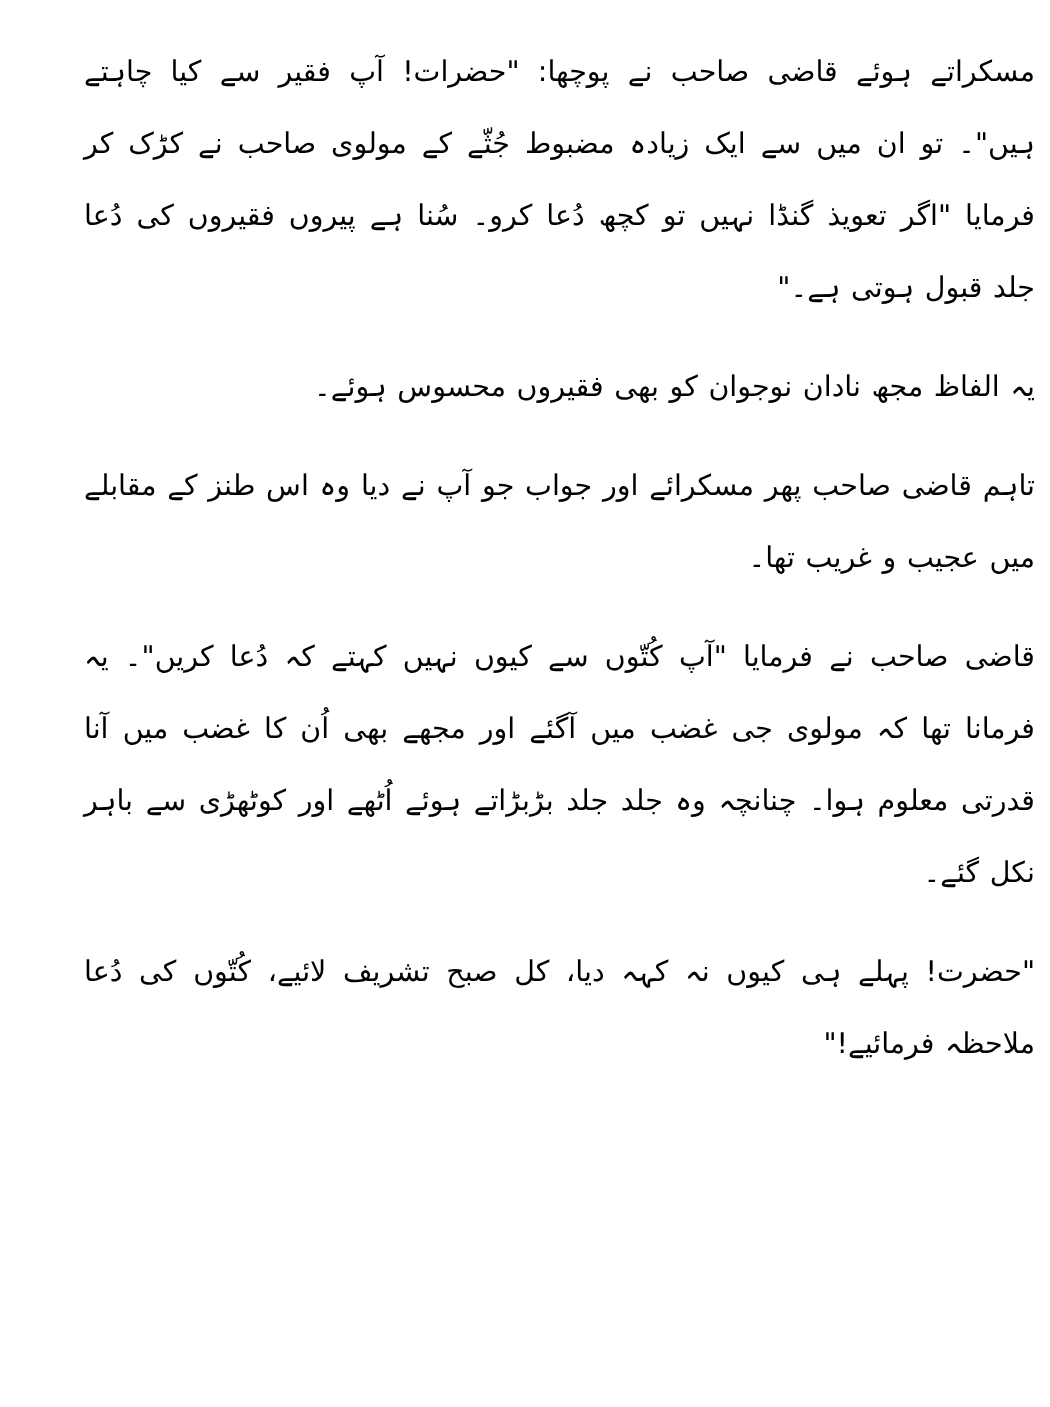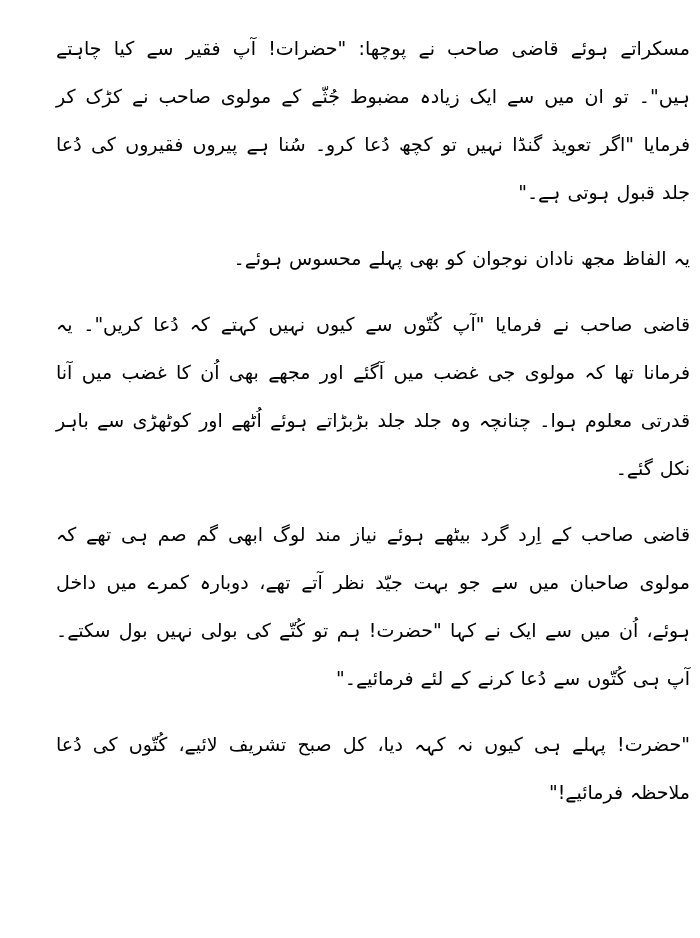--- a/index.html
+++ b/index.html
@@ -33,19 +33,19 @@
       text-align-last: right; 
       word-spacing: 1px;
     }
   </style>
 </head>
 <body>
 
 <div class="page">
   <div class="text-block" dir="rtl" lang="ur">
     <p class="para">مسکراتے ہوئے قاضی صاحب نے پوچھا: "حضرات! آپ فقیر سے کیا چاہتے ہیں"۔ تو ان میں سے ایک زیادہ مضبوط جُثّے کے مولوی صاحب نے کڑک کر فرمایا "اگر تعویذ گنڈا نہیں تو کچھ دُعا کرو۔ سُنا ہے پیروں فقیروں کی دُعا جلد قبول ہوتی ہے۔"</p>
-    <p class="para">یہ الفاظ مجھ نادان نوجوان کو بھی پہلے محسوس ہوئے۔</p>
+    <p class="para">یہ الفاظ مجھ نادان نوجوان کو بھی فقیروں محسوس ہوئے۔</p>
+    <p class="para">تاہم قاضی صاحب پھر مسکرائے اور جواب جو آپ نے دیا وہ اس طنز کے مقابلے میں عجیب و غریب تھا۔</p>
     <p class="para">قاضی صاحب نے فرمایا "آپ کُتّوں سے کیوں نہیں کہتے کہ دُعا کریں"۔ یہ فرمانا تھا کہ مولوی جی غضب میں آگئے اور مجھے بھی اُن کا غضب میں آنا قدرتی معلوم ہوا۔ چنانچہ وہ جلد جلد بڑبڑاتے ہوئے اُٹھے اور کوٹھڑی سے باہر نکل گئے۔</p>
-    <p class="para">قاضی صاحب کے اِرد گرد بیٹھے ہوئے نیاز مند لوگ ابھی گم صم ہی تھے کہ مولوی صاحبان میں سے جو بہت جیّد نظر آتے تھے، دوبارہ کمرے میں داخل ہوئے، اُن میں سے ایک نے کہا "حضرت! ہم تو کُتّے کی بولی نہیں بول سکتے۔ آپ ہی کُتّوں سے دُعا کرنے کے لئے فرمائیے۔"</p>
     <p class="para">"حضرت! پہلے ہی کیوں نہ کہہ دیا، کل صبح تشریف لائیے، کُتّوں کی دُعا ملاحظہ فرمائیے!"</p>
 
   </div>
 </div>
 
 </body></html>

